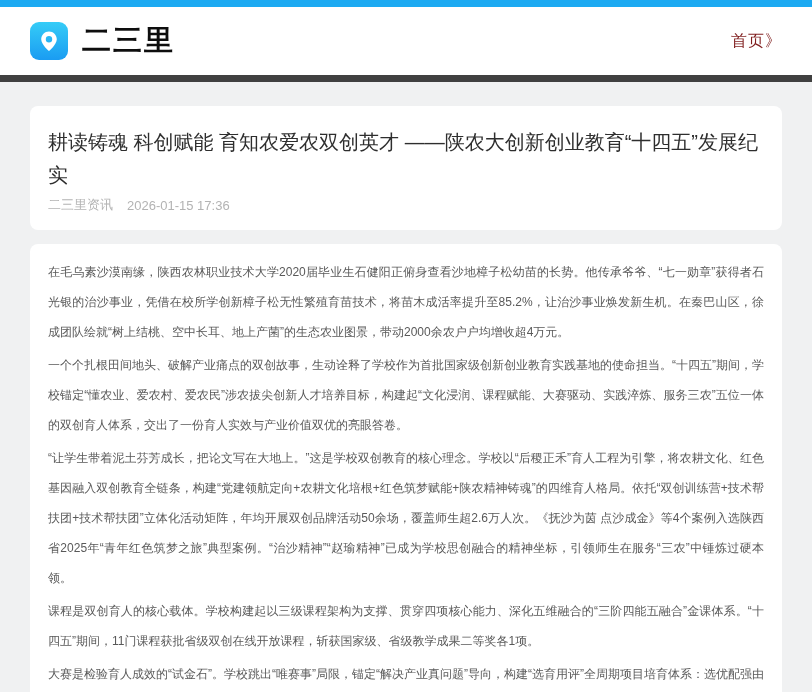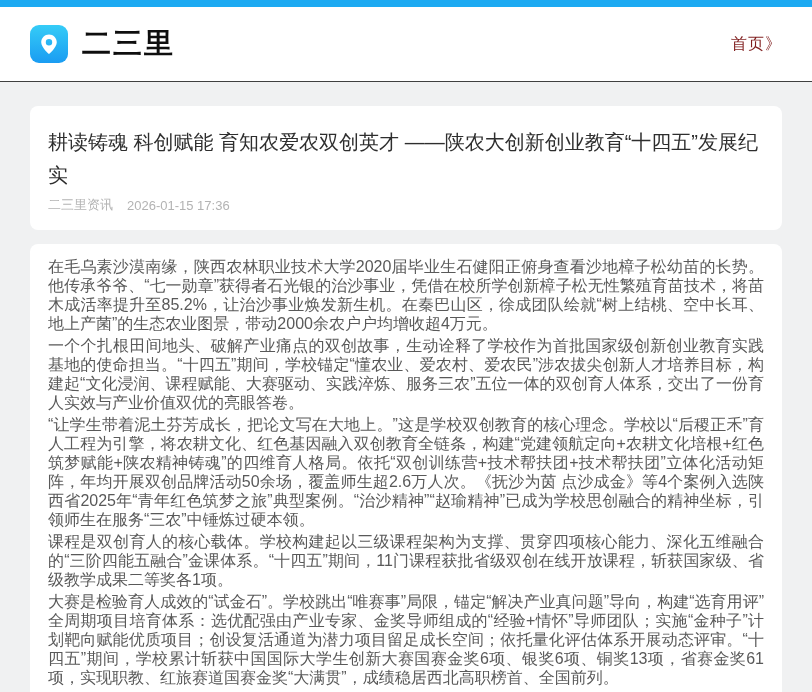--- a/index.html
+++ b/index.html
@@ -12,21 +12,21 @@
   .topbar {
     height: 7px;
     background: #1caaf2;
   }
   .header {
     height: 75px;
     background: #ffffff;
     display: flex;
     align-items: center;
     padding: 0 30px;
-    border-bottom: 1px solid #404040;
+    border-bottom: 7px solid #404040;
   }
   .logo-link {
     display: flex;
     align-items: center;
     cursor: pointer;
   }
   .logo-box {
     width: 38px; height: 38px;
     border-radius: 9px;
     background: linear-gradient(180deg, #35ccf7 0%, #1a9cf2 100%);
@@ -72,22 +72,22 @@
     display: flex;
     align-items: center;
   }
   .byline .source { margin-right: 14px; }
   .body-card {
     margin-top: 14px;
     padding: 13px 18px 30px;
     min-height: 450px;
   }
   .para {
-    font-size: 16px;
-    line-height: 19px;
+    font-size: 12px;
+    line-height: 30px;
     color: #595959;
     text-align: justify;
     margin: 0 0 3px;
   }
   .para-bold {
     font-weight: 700;
     color: #3d3d3d;
   }
 </style>
 </head>

